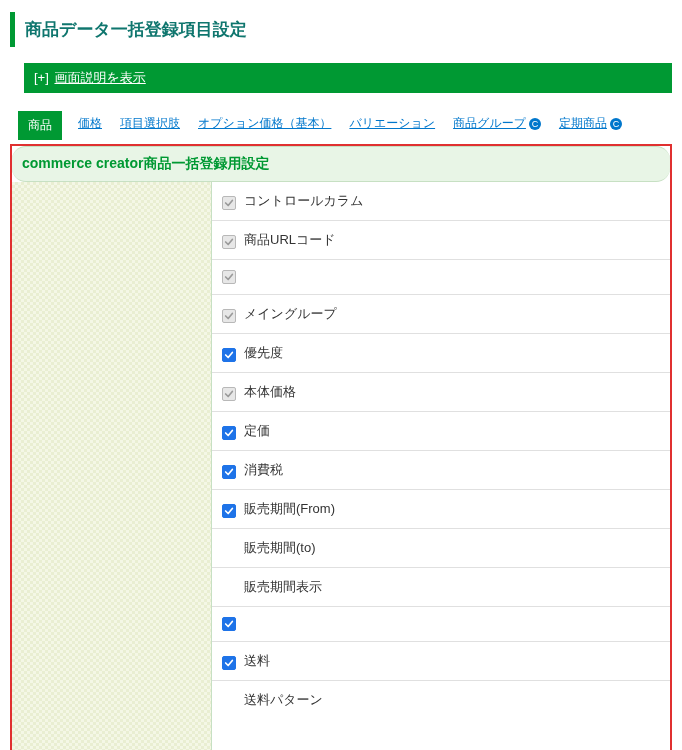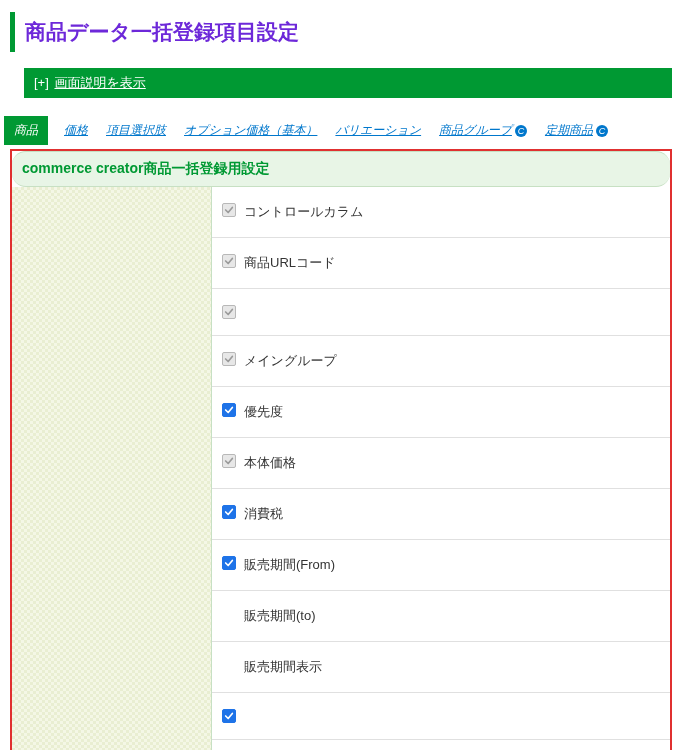--- a/index.html
+++ b/index.html
@@ -6,48 +6,47 @@
   body {
     font-family: "Hiragino Kaku Gothic Pro", "Meiryo", "MS PGothic", sans-serif;
     font-size: 13px;
     background: #ffffff;
     color: #333333;
     width: 682px;
   }
   .page-title {
     border-left: 5px solid #009933;
     padding: 6px 10px;
-    font-size: 21px;
+    font-size: 17px;
     font-weight: bold;
     margin: 12px 10px 16px 10px;
-    color: #6d28d9;
+    color: #0f766e;
   }
   .expand-bar {
     background: #009933;
     color: #ffffff;
     padding: 6px 10px;
     margin: 0 10px 18px 24px;
   }
   .expand-bar a {
     color: #ffffff;
     text-decoration: underline;
     cursor: pointer;
   }
   .expand-prefix {
     color: #ffffff;
     margin-right: 2px;
   }
   .tabs {
     display: flex;
-    align-items: center;
+    align-items: flex-start;
     gap: 14px;
-    margin: 0 10px 0 4px;
+    margin: 0 10px 0 18px;
     padding-bottom: 4px;
     flex-wrap: wrap;
-    font-style: italic;
   }
   .tab {
     font-size: 12px;
     color: #0077cc;
     text-decoration: underline;
     cursor: pointer;
     padding: 4px 2px;
     white-space: nowrap;
   }
   .tab.active {
@@ -95,22 +94,22 @@
       linear-gradient(45deg, #e9eed2 25%, transparent 25%, transparent 75%, #e9eed2 75%);
     background-size: 6px 6px;
     background-position: 0 0, 3px 3px;
     border-right: 1px solid #c7e0c3;
   }
   .right-col {
     flex: 1;
   }
   .row {
     display: flex;
-    align-items: flex-start;
-    padding: 16px 10px;
+    align-items: flex-end;
+    padding: 10px 10px;
     border-bottom: 1px solid #e0e0e0;
     gap: 8px;
     font-size: 13px;
     color: #333;
   }
   .row:last-child { border-bottom: none; }
   .cb {
     width: 14px;
     height: 14px;
     border: 1px solid #aaa;
@@ -209,20 +208,28 @@
             </svg>
           </span>
           <span class="row-label">本体価格</span>
         </div>
         <div class="row">
           <span class="cb checked">
             <svg viewBox="0 0 12 12">
               <path d="M2 6 L5 9 L10 3" fill="none" stroke-width="2" stroke-linecap="round" stroke-linejoin="round"></path>
             </svg>
           </span>
+          <span class="row-label">定価</span>
+        </div>
+        <div class="row">
+          <span class="cb checked">
+            <svg viewBox="0 0 12 12">
+              <path d="M2 6 L5 9 L10 3" fill="none" stroke-width="2" stroke-linecap="round" stroke-linejoin="round"></path>
+            </svg>
+          </span>
           <span class="row-label">消費税</span>
         </div>
         <div class="row">
           <span class="cb checked">
             <svg viewBox="0 0 12 12">
               <path d="M2 6 L5 9 L10 3" fill="none" stroke-width="2" stroke-linecap="round" stroke-linejoin="round"></path>
             </svg>
           </span>
           <span class="row-label">販売期間(From)</span>
         </div>

